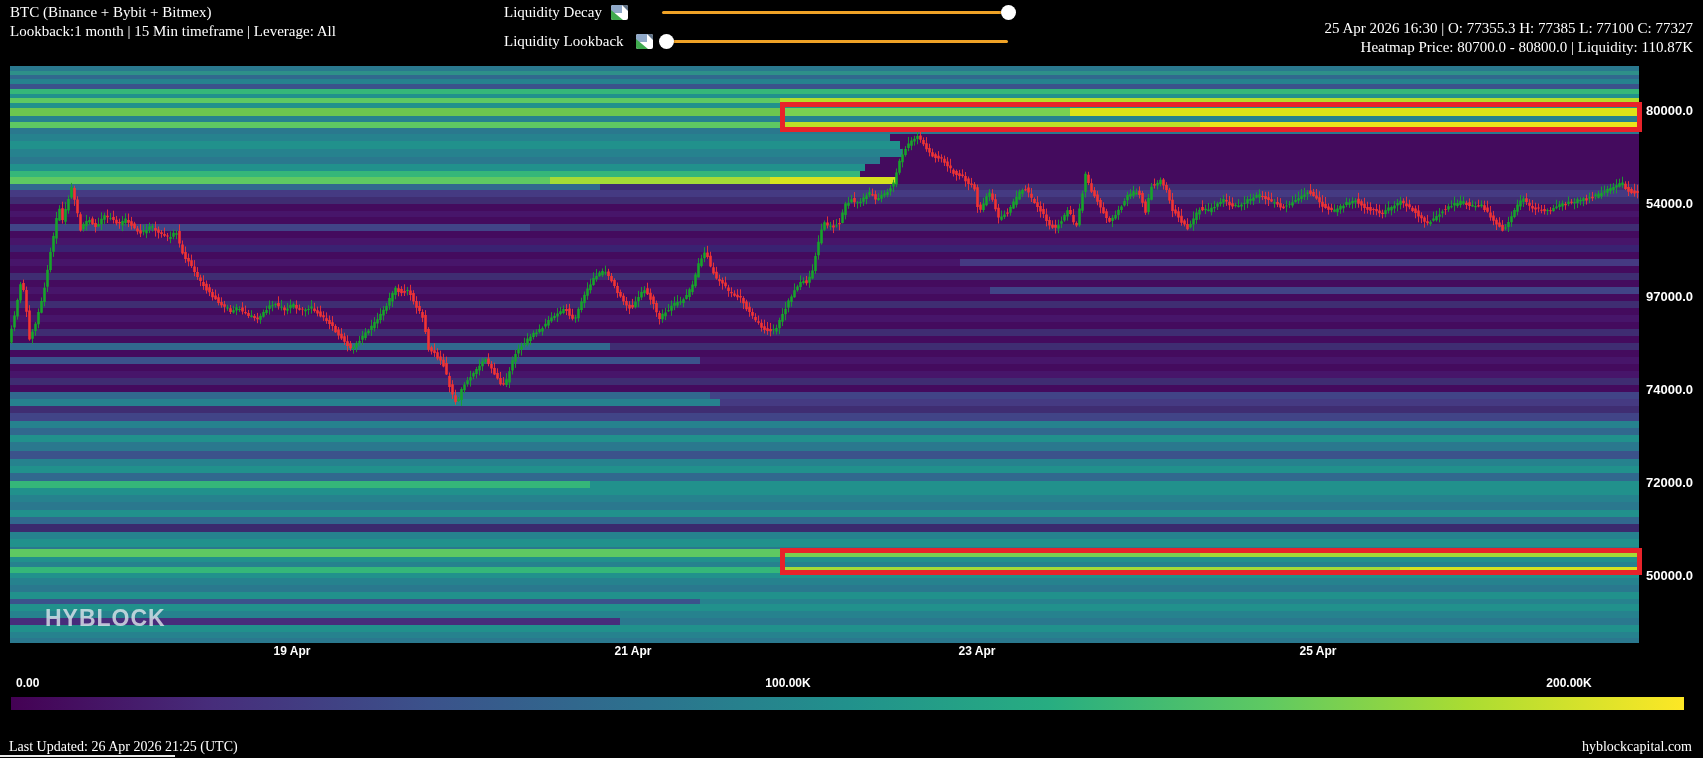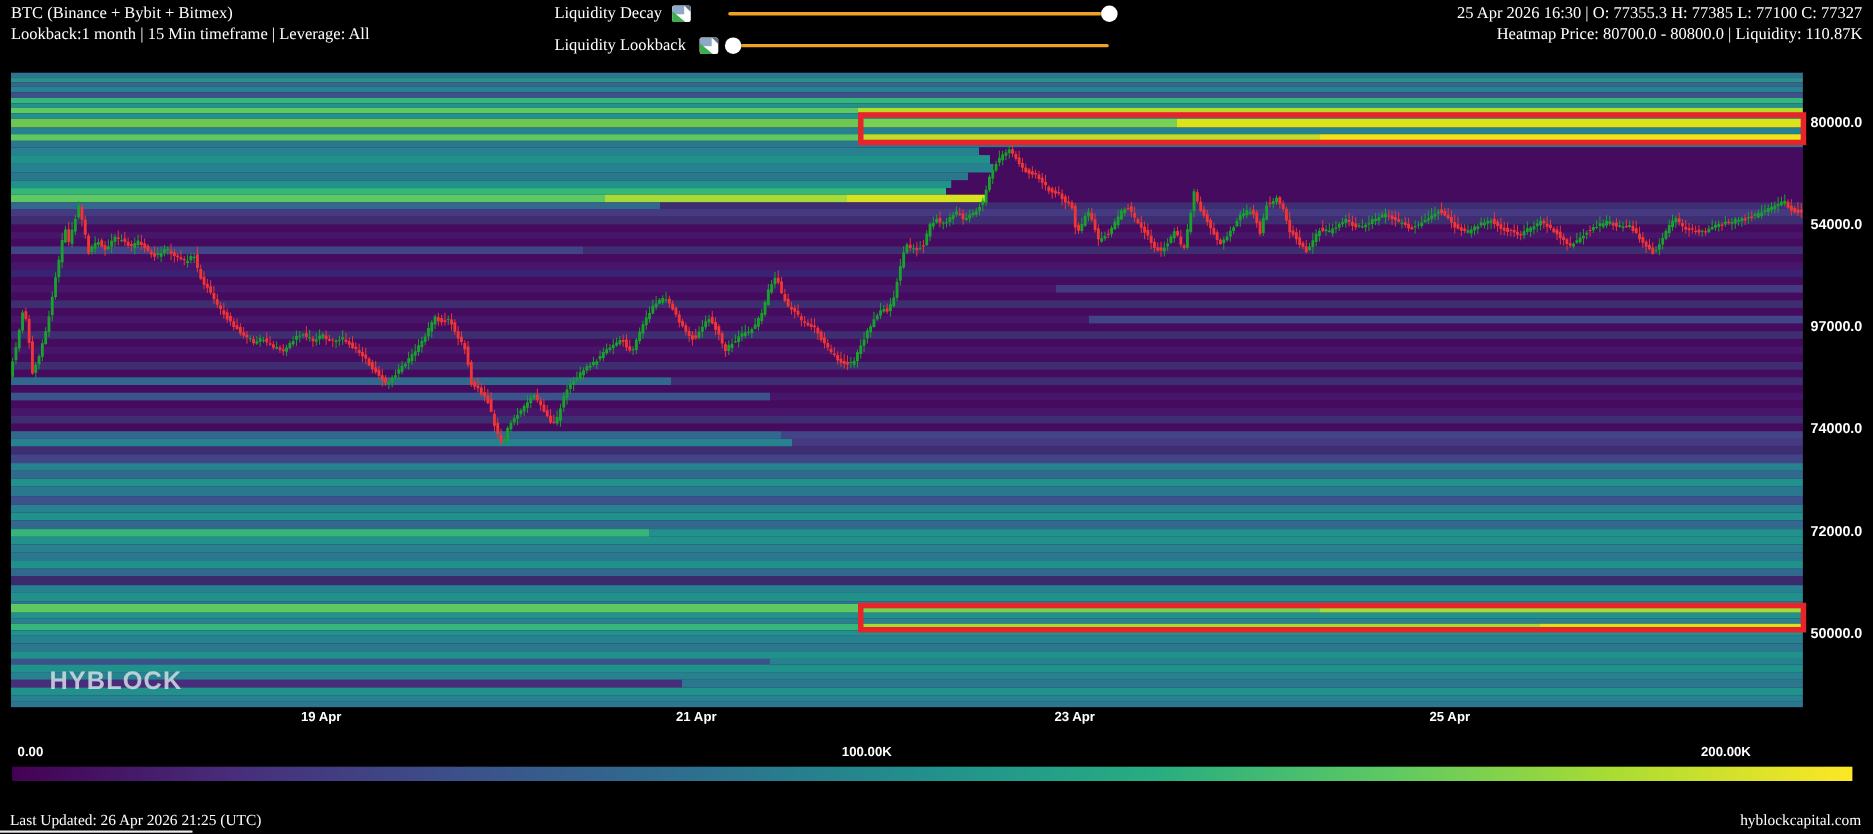--- a/index.html
+++ b/index.html
@@ -1,18 +1,18 @@
 <!DOCTYPE html>
 <html><head>
 <meta charset="utf-8">
 <style>
   html,body{margin:0;padding:0;background:#000;}
   body{width:1703px;height:758px;position:relative;font-family:"Liberation Serif",serif;color:#fff;overflow:hidden;}
   .hdr-line{position:absolute;white-space:nowrap;font-size:15px;color:#fff;}
-  .hdr-right{text-align:right;right:10px;}
+  .hdr-right{text-align:right;right:10px;margin-top:16px;}
   .slider-label{position:absolute;left:504px;font-size:15px;white-space:nowrap;}
   .img-icon{position:absolute;width:17px;height:15px;background:#fff;border-radius:2px;overflow:hidden;}
   .img-icon .sky{position:absolute;left:0;top:0;width:11px;height:8px;background:#8fa8c8;}
   .img-icon .fold{position:absolute;right:0;top:0;width:0;height:0;border-left:6px solid transparent;border-top:6px solid #5f7185;}
   .img-icon .hill{position:absolute;left:0;bottom:0;width:0;height:0;border-right:12px solid transparent;border-bottom:10px solid #3faa4e;}
   .slider-track{position:absolute;height:3px;background:#efa226;border-radius:2px;}
   .slider-handle{position:absolute;width:15px;height:15px;background:#fff;border-radius:50%;box-shadow:0 0 2px rgba(0,0,0,.6);}
   #chart{position:absolute;left:10px;top:66px;width:1629px;height:577px;background:#440b5e;}
   #heatmap-layer,#boxes-layer{position:absolute;left:0;top:0;width:1629px;height:577px;}
   #heatmap-layer{overflow:hidden;}

